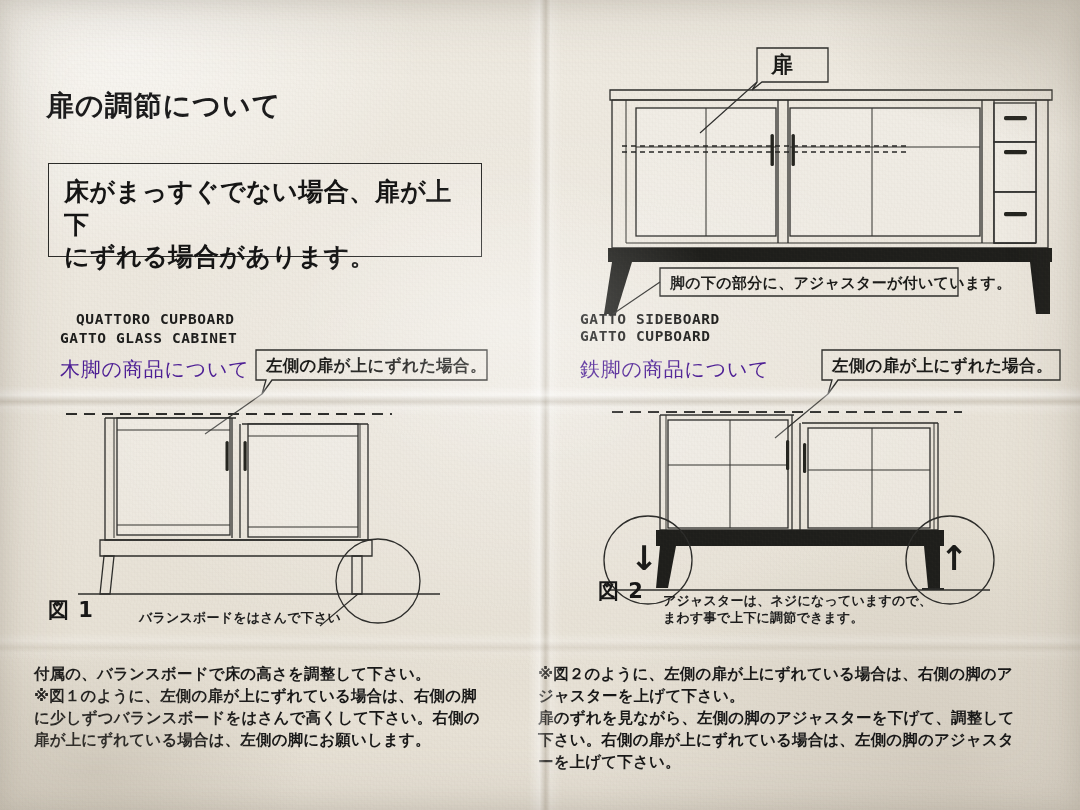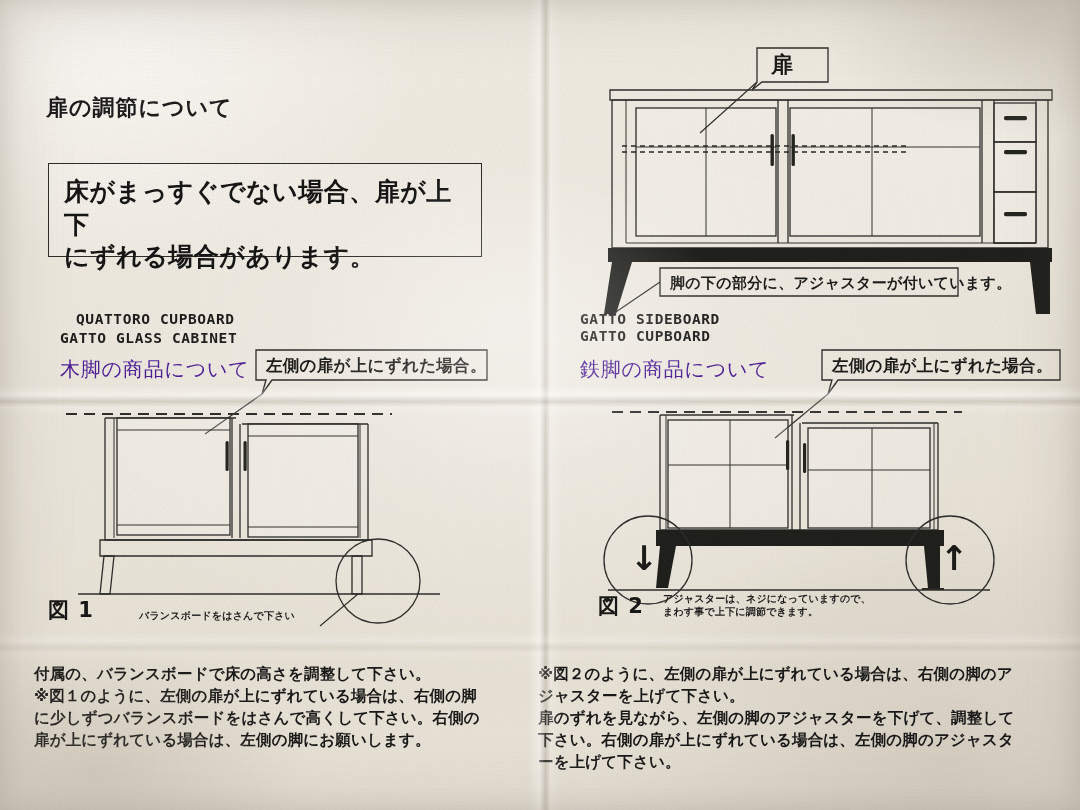--- a/index.html
+++ b/index.html
@@ -70,22 +70,22 @@
   
   .txt { position: absolute; white-space: pre; line-height: 1.22; }
 
   #attention-title {
     left: 46px; top: 52px;
     font-family: "DejaVu Sans Mono", "Liberation Mono", monospace;
     font-size: 28px; font-weight: 700; letter-spacing: 1.5px;
     color: #17171a;
   }
   #subtitle {
-    left: 46px; top: 95px;
-    font-size: 22px; font-weight: 600; letter-spacing: 1px;
+    left: 46px; top: 89px;
+    font-size: 28px; font-weight: 600; letter-spacing: 1px;
     color: #1b1b1c;
   }
 
   #notice-box {
     position: absolute;
     left: 48px; top: 163px;
     width: 432px; height: 92px;
     border: 1.5px solid #2a2a28;
     background: rgba(255,255,255,.12);
   }
@@ -111,21 +111,21 @@
   }
 
   .fig-label {
     position: absolute;
     font-size: 21px; font-weight: 700; letter-spacing: 1px;
     color: #161616;
     text-align: right;
   }
   .fig-note {
     position: absolute;
-    font-size: 10px; font-weight: 600; line-height: 1.28;
+    font-size: 13px; font-weight: 600; line-height: 1.28;
     letter-spacing: .2px;
     color: #1c1c1c;
   }
 
   .body-text {
     position: absolute;
     font-size: 15.5px; font-weight: 600; line-height: 1.42;
     letter-spacing: .15px;
     color: #171717;
     white-space: pre-line;
@@ -302,21 +302,21 @@
 
     <path class="ln" d="M608 590 L990 590"></path>
 
     <circle class="ln" cx="648" cy="560" r="44"></circle>
     <circle class="ln" cx="950" cy="560" r="44"></circle>
   </svg>
 
   <div class="txt" style="left:630px; top:541px; font-size:34px; font-weight:900; line-height:1;">↓</div>
   <div class="txt" style="left:940px; top:541px; font-size:34px; font-weight:900; line-height:1;">↑</div>
 
-  <div class="fig-label" style="left:598px; top:592px;">図 2</div>
+  <div class="fig-label" style="left:598px; top:577px;">図 2</div>
   <div class="fig-note" style="left:663px; top:593px; white-space:pre-line;">アジャスターは、ネジになっていますので、
 まわす事で上下に調節できます。</div>
 
   <div class="body-text" style="left:34px; top:663px; width:470px;">付属の、バランスボードで床の高さを調整して下さい。
 ※図１のように、左側の扉が上にずれている場合は、右側の脚
 に少しずつバランスボードをはさんで高くして下さい。右側の
 扉が上にずれている場合は、左側の脚にお願いします。</div>
 
   <div class="body-text" style="left:538px; top:663px; width:520px;">※図２のように、左側の扉が上にずれている場合は、右側の脚のア
 ジャスターを上げて下さい。

